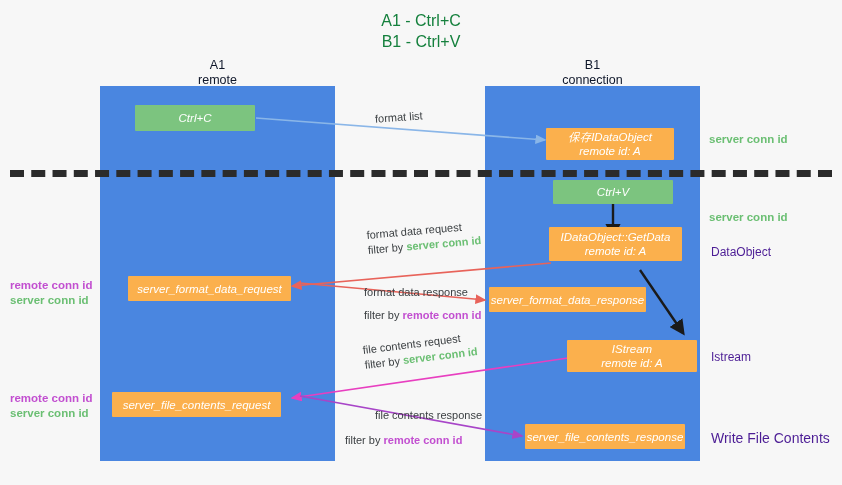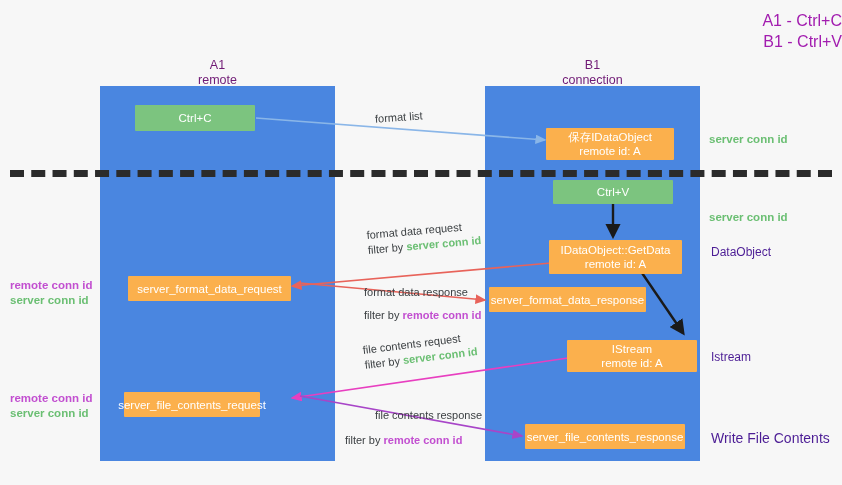--- a/index.html
+++ b/index.html
@@ -20,32 +20,32 @@
     left: 0; top: 0;
     width: 842px;
     height: 485px;
   }
   .abs { position: absolute; }
 
   
   #title {
     left: 0; top: 10px;
     width: 842px;
-    text-align: right;
+    text-align: center;
     font-size: 16px;
     line-height: 21px;
-    color: #a21caf;
+    color: #15803d;
   }
 
   
   .lane-header {
     text-align: center;
     font-size: 12.5px;
     line-height: 15px;
-    color: #701a75;
+    color: #0f172a;
   }
   #lane-a-header { left: 100px; top: 58px; width: 235px; }
   #lane-b-header { left: 485px; top: 58px; width: 215px; }
 
   
   .lane {
     background: #4a86e0;
     top: 86px;
     height: 375px;
   }
@@ -57,20 +57,21 @@
     box-sizing: border-box;
     color: #ffffff;
     text-align: center;
     font-size: 11.5px;
     line-height: 14px;
     display: flex;
     flex-direction: column;
     align-items: center;
     justify-content: center;
     border-radius: 1px;
+    font-style: italic;
   }
   .box-green { background: #7cc47f; }
   .box-orange { background: #fbb04d; text-align: right; }
   .box .l2 { display: block; }
 
   
   .side-label {
     font-size: 11.5px;
     line-height: 15px;
   }
@@ -160,39 +161,39 @@
 
   <div class="abs box box-orange" style="left:546px; top:128px; width:128px; height:32px;">
     <span>保存IDataObject</span>
     <span class="l2">remote id: A</span>
   </div>
 
   <div class="abs box box-green" style="left:553px; top:180px; width:120px; height:24px;">
     <span>Ctrl+V</span>
   </div>
 
-  <div class="abs box box-orange" style="left:549px; top:240px; width:133px; height:34px;">
+  <div class="abs box box-orange" style="left:549px; top:227px; width:133px; height:34px;">
     <span>IDataObject::GetData</span>
     <span class="l2">remote id: A</span>
   </div>
 
   <div class="abs box box-orange" style="left:128px; top:276px; width:163px; height:25px;">
     <span>server_format_data_request</span>
   </div>
 
   <div class="abs box box-orange" style="left:489px; top:287px; width:157px; height:25px;">
     <span>server_format_data_response</span>
   </div>
 
   <div class="abs box box-orange" style="left:567px; top:340px; width:130px; height:32px;">
     <span>IStream</span>
     <span class="l2">remote id: A</span>
   </div>
 
-  <div class="abs box box-orange" style="left:124px; top:392px; width:136px; height:25px;">
+  <div class="abs box box-orange" style="left:112px; top:392px; width:169px; height:25px;">
     <span>server_file_contents_request</span>
   </div>
 
   <div class="abs box box-orange" style="left:525px; top:424px; width:160px; height:25px;">
     <span>server_file_contents_response</span>
   </div>
 
   <div class="abs arrow-label" style="left:375px; top:110px; transform:rotate(-4deg);">
     <span>format list</span>
   </div>

